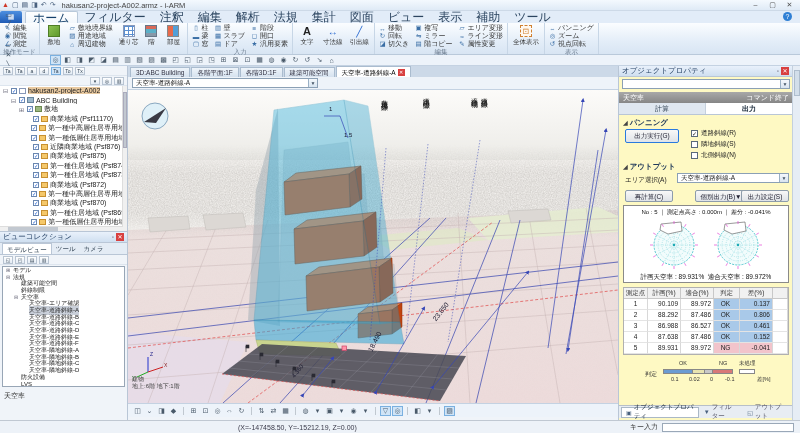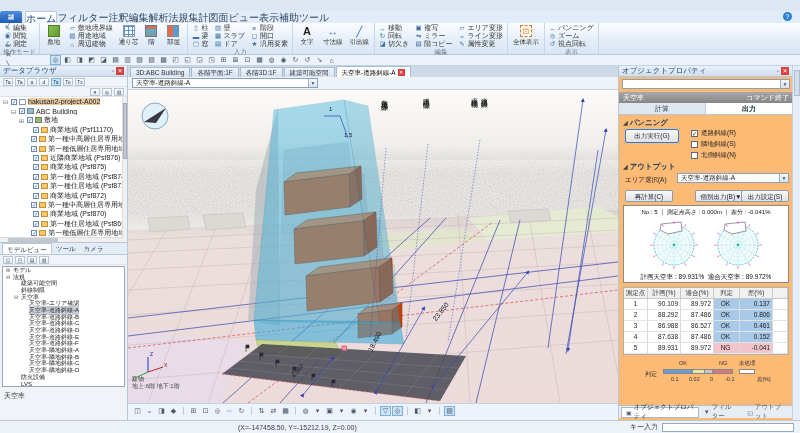--- a/index.html
+++ b/index.html
@@ -12,21 +12,21 @@
   .qat{display:flex;gap:3px;align-items:center}
   .qicon{font-size:7px;line-height:8px;color:#49617e}
   .qicon.logo{color:#d03828}
   #titletext{font-size:7.5px;color:#444;margin-left:6px;white-space:nowrap}
   .winbtns{margin-left:auto;display:flex}
   .winbtn{width:17px;height:10px;text-align:center;font-size:7px;line-height:9px;color:#555}
 
   
   #tabrow{position:absolute;left:0;top:11px;width:800px;height:12px;background:#e2ecf8;display:flex;align-items:flex-end}
   #appbtn{width:22px;height:12px;background:linear-gradient(#4d8fe0,#1f5bb5);border-radius:2px 2px 0 0;color:#fff;font-size:7px;text-align:center;line-height:12px;margin-right:3px}
-  .rtab{padding:0 0;height:12px;line-height:13px;font-size:10px;color:#2c4560;white-space:nowrap}
+  .rtab{padding:0 7px;height:12px;line-height:13px;font-size:12px;color:#2c4560;white-space:nowrap}
   .rtab.active{background:linear-gradient(#ffffff,#f2f7fc);border:1px solid #b9c9da;border-bottom:none;border-radius:2px 2px 0 0;color:#1b3least? ;color:#15406b}
   #helpbtn{margin-left:auto;margin-right:4px;width:9px;height:9px;border-radius:50%;background:#2f7fd4;color:#fff;font-size:7px;line-height:9px;text-align:center;align-self:center}
 
   
   #ribbon{position:absolute;left:0;top:23px;width:800px;height:32px;background:linear-gradient(#fbfdff,#e3edf8 60%,#d8e5f3);border-bottom:1px solid #b9c9da;display:flex}
   .rgroup{display:flex;flex-direction:column;border-right:1px solid #c7d6e6;padding:1px 3px 0 3px}
   .gbody{flex:1;display:flex;align-items:flex-start;gap:3px}
   .glabel{height:8px;font-size:6.5px;color:#68798c;text-align:center;line-height:8px}
   .smalls{display:flex;flex-direction:column}
   .smalls3{display:grid;grid-template-rows:repeat(3,8px);grid-auto-flow:column;column-gap:4px}
@@ -101,21 +101,21 @@
   .combo .carr{width:9px;height:100%;background:linear-gradient(#f4f8fc,#d8e4f0);border-left:1px solid #9ab0c5;font-size:5px;text-align:center;line-height:9px;color:#456}
   #vcombobar .combo{width:186px}
   #canvas{position:relative;width:490px;height:313px;background:#f7f5f2;overflow:hidden}
   .vlabel{position:absolute;writing-mode:vertical-rl;font-size:7px;color:#1a1a1a;letter-spacing:1px;line-height:8px}
   .dimlabel{position:absolute;font-size:7px;color:#1a1a30;white-space:nowrap}
   .smalldim{font-size:6px}
   #bldginfo{position:absolute;left:4px;top:286px;font-size:6px;color:#444;line-height:7px}
   #btoolbar{height:14px;background:#edf3fa;border-top:1px solid #c4d2e2;display:flex;align-items:center;padding:0 4px;gap:1px}
 
   
-  #rightpanel{position:absolute;left:618px;top:66px;width:174px;height:354px;background:#fdba74;border-left:1px solid #b9c6d6}
+  #rightpanel{position:absolute;left:618px;top:66px;width:174px;height:354px;background:#fef9c3;border-left:1px solid #b9c6d6}
   #rp-combo{position:absolute;left:3px;top:13px;width:168px}
   #cmdbar{position:absolute;left:0;top:26px;width:174px;height:11px;background:linear-gradient(#a8a8a8,#868686);color:#fff;display:flex;align-items:center;padding:0 4px;font-size:7px}
   #cmdbar .cmdend{margin-left:auto}
   #rptabs{position:absolute;left:0;top:37px;width:174px;height:12px;display:flex;background:#dfe7f0;border-bottom:1px solid #b9c6d6}
   .rptab{flex:1;text-align:center;font-size:7px;line-height:12px;color:#345;border-right:1px solid #c5d0dc}
   .rptab.active{background:#fff;font-weight:bold;color:#123}
   .sechead{position:absolute;left:4px;font-size:7.5px;font-weight:bold;color:#203a5a}
   .sechead .tri{font-size:6px;color:#444;margin-right:2px}
   .btn{display:inline-block;background:linear-gradient(#f8f8f8,#dfe3e8);border:1px solid #8d9cab;border-radius:2px;font-size:6.5px;text-align:center;color:#223}
   #runbtn{position:absolute;left:6px;top:63px;width:54px;height:14px;line-height:12px;border:1.5px solid #2a7ade}
@@ -165,20 +165,36 @@
   #coords{position:absolute;left:238px;font-size:7px;color:#3a3a4a}
   #keyarea{position:absolute;right:6px;display:flex;align-items:center;gap:4px}
   #keylabel{font-size:7px;color:#333}
   #keyinput{width:132px;height:9px;background:#fff;border:1px solid #9aa8b8;font-size:7px}
 </style>
 </head>
 <body>
 
 <div id="app">
 
+  <div id="titlebar">
+    <div class="qat">
+      <span class="qicon logo">▲</span>
+      <span class="qicon">▢</span>
+      <span class="qicon">▤</span>
+      <span class="qicon">◨</span>
+      <span class="qicon">↶</span>
+      <span class="qicon">↷</span>
+    </div>
+    <span id="titletext">hakusan2-project-A002.armz - i-ARM</span>
+    <div class="winbtns">
+      <span class="winbtn">–</span>
+      <span class="winbtn">▢</span>
+      <span class="winbtn close">✕</span>
+    </div>
+  </div>
 
   <div id="tabrow">
     <div id="appbtn">▦</div>
 
       <div class="rtab active"><span>ホーム</span></div>
 
       <div class="rtab"><span>フィルター</span></div>
 
       <div class="rtab"><span>注釈</span></div>
 
@@ -456,25 +472,20 @@
         <span class="ti">◍</span>
         <span class="ti">◉</span>
         <span class="ti">↻</span>
         <span class="ti">↺</span>
         <span class="ti">↘</span>
         <span class="ti">⌂</span>
       </span>
   </div>
 
   <div id="leftpanel">
-    <div class="phead">
-      <span>データブラウザ</span>
-      <span class="pico">▫</span>
-      <span class="pclose">✕</span>
-    </div>
     <div class="minibar">
       <span class="mini">Ta</span>
 
       <span class="mini">Ta</span>
 
       <span class="mini">a</span>
 
       <span class="mini">d</span>
 
       <span class="mini on">Ta</span>
@@ -604,20 +615,25 @@
           <span class="tlabel">商業地域 (Psf867)</span>
         </div>
 
       </div>
       <div class="vscroll">
           <div class="vthumb" style="top:6px;height:56px"></div>
         </div>
       <div class="hscroll">
           <div class="hthumb"></div>
         </div>
+    </div>
+    <div class="phead">
+      <span>ビューコレクション</span>
+      <span class="pico">▫</span>
+      <span class="pclose">✕</span>
     </div>
     <div class="vctabs">
       <div class="vctab active"><span>モデルビュー</span></div>
 
       <div class="vctab"><span>ツール</span></div>
 
       <div class="vctab"><span>カメラ</span></div>
     </div>
     <div class="minibar">
       <span class="mini">◱</span>

